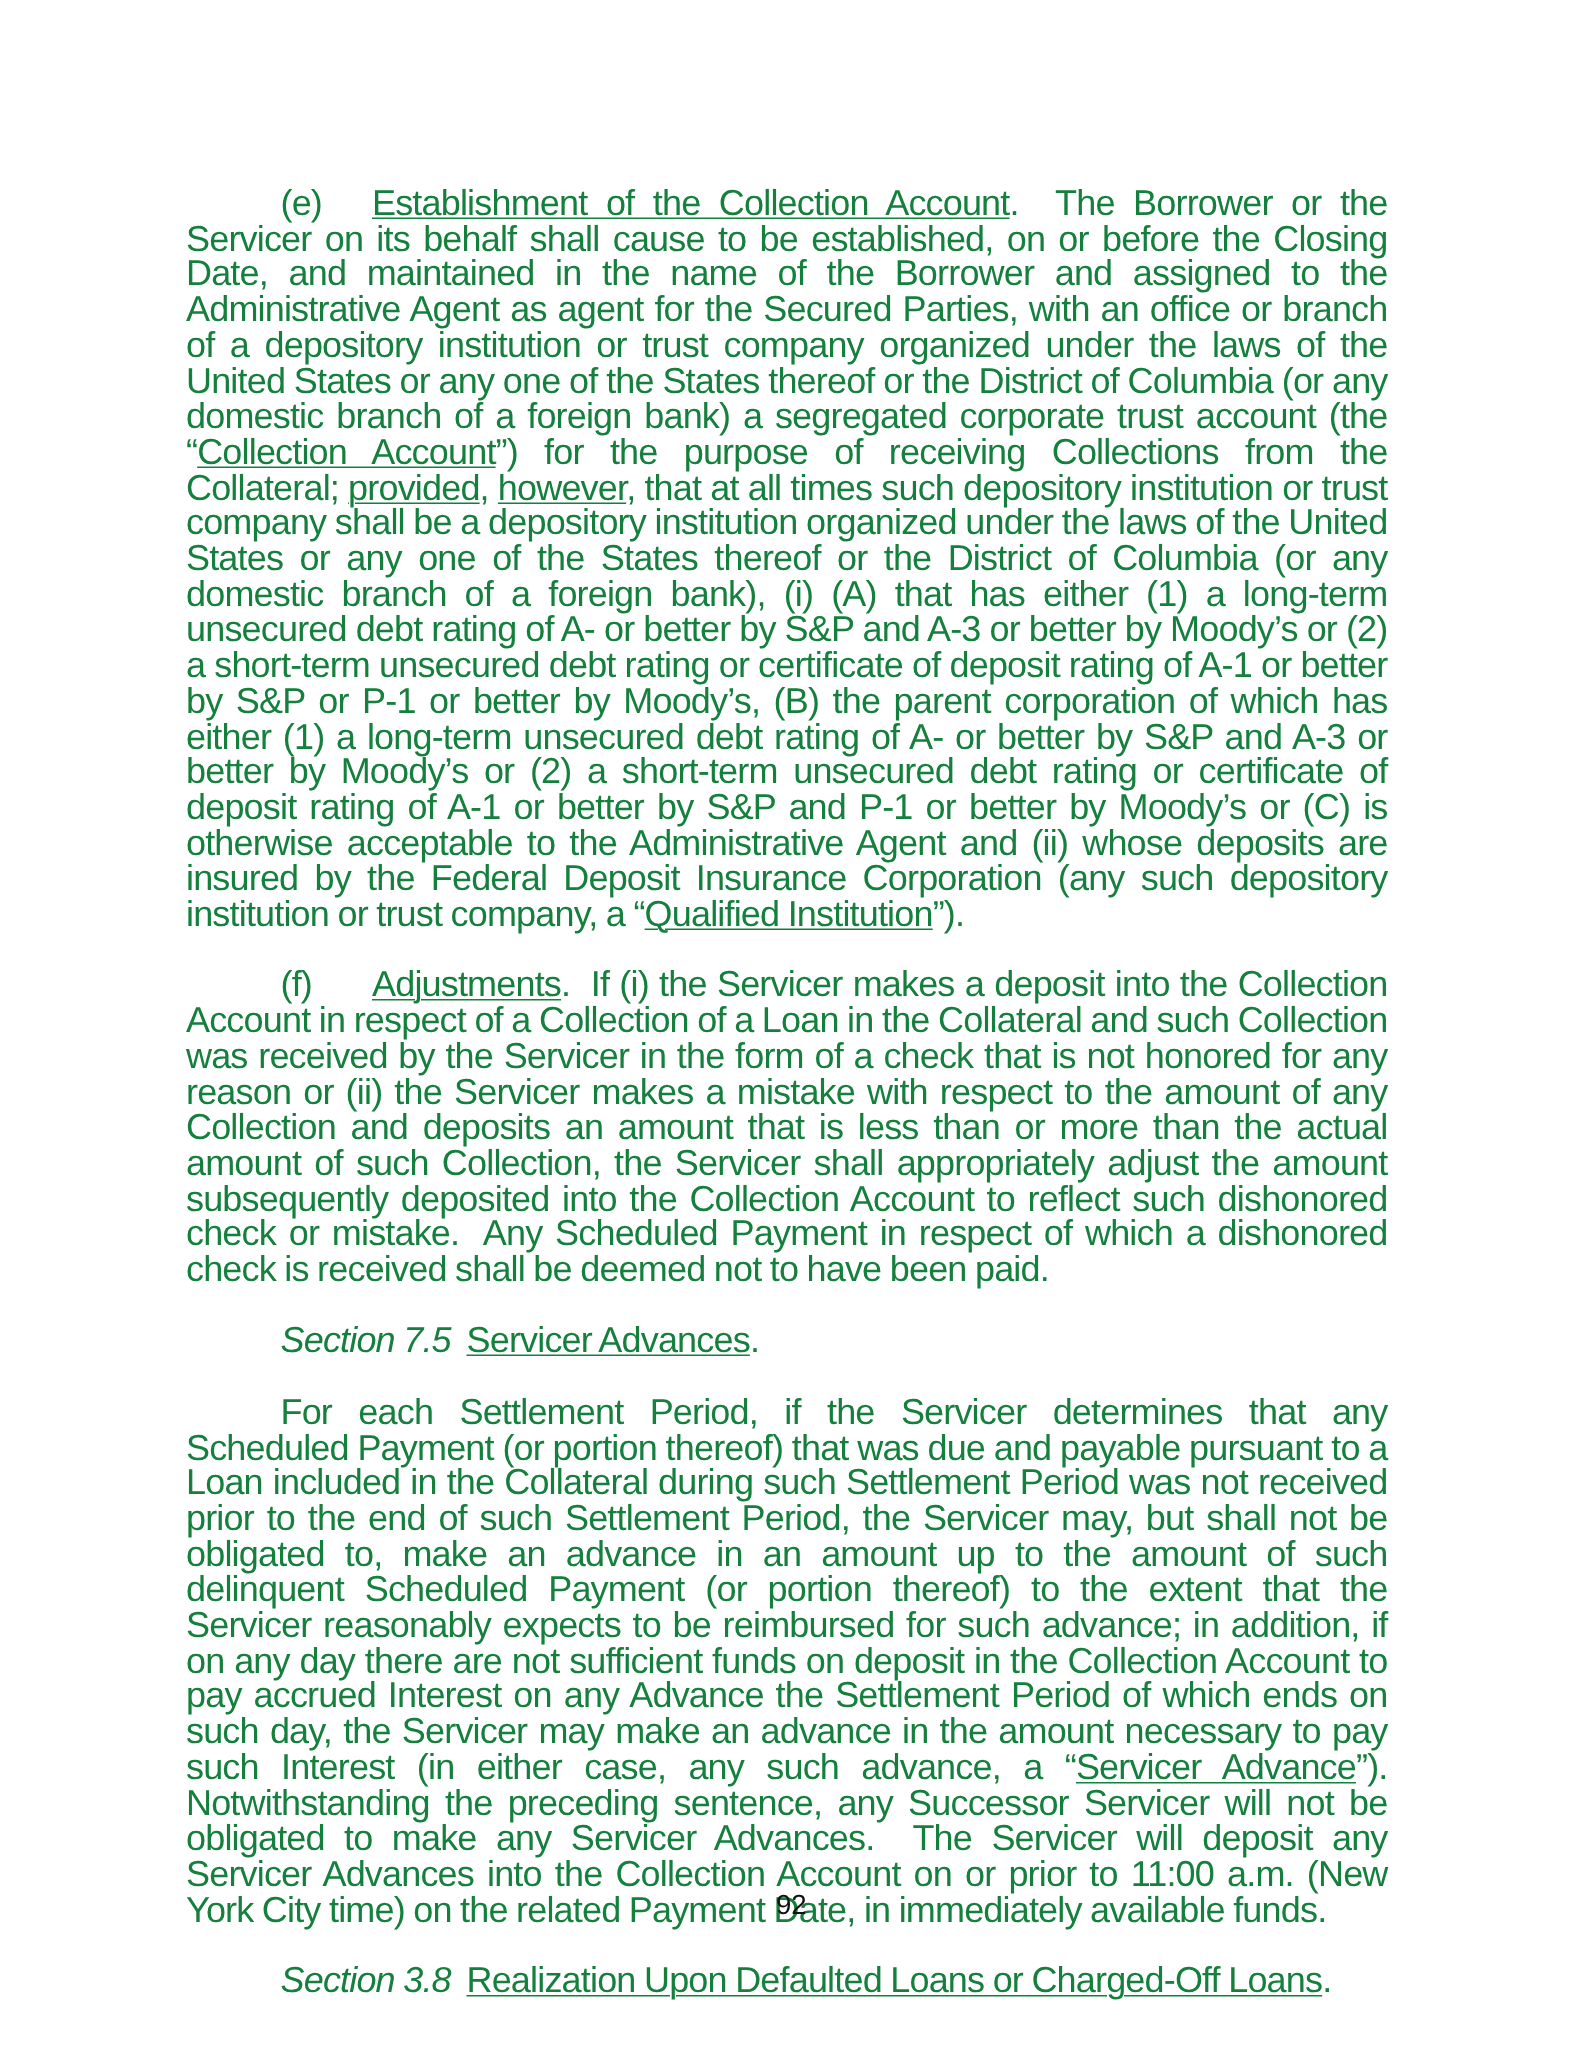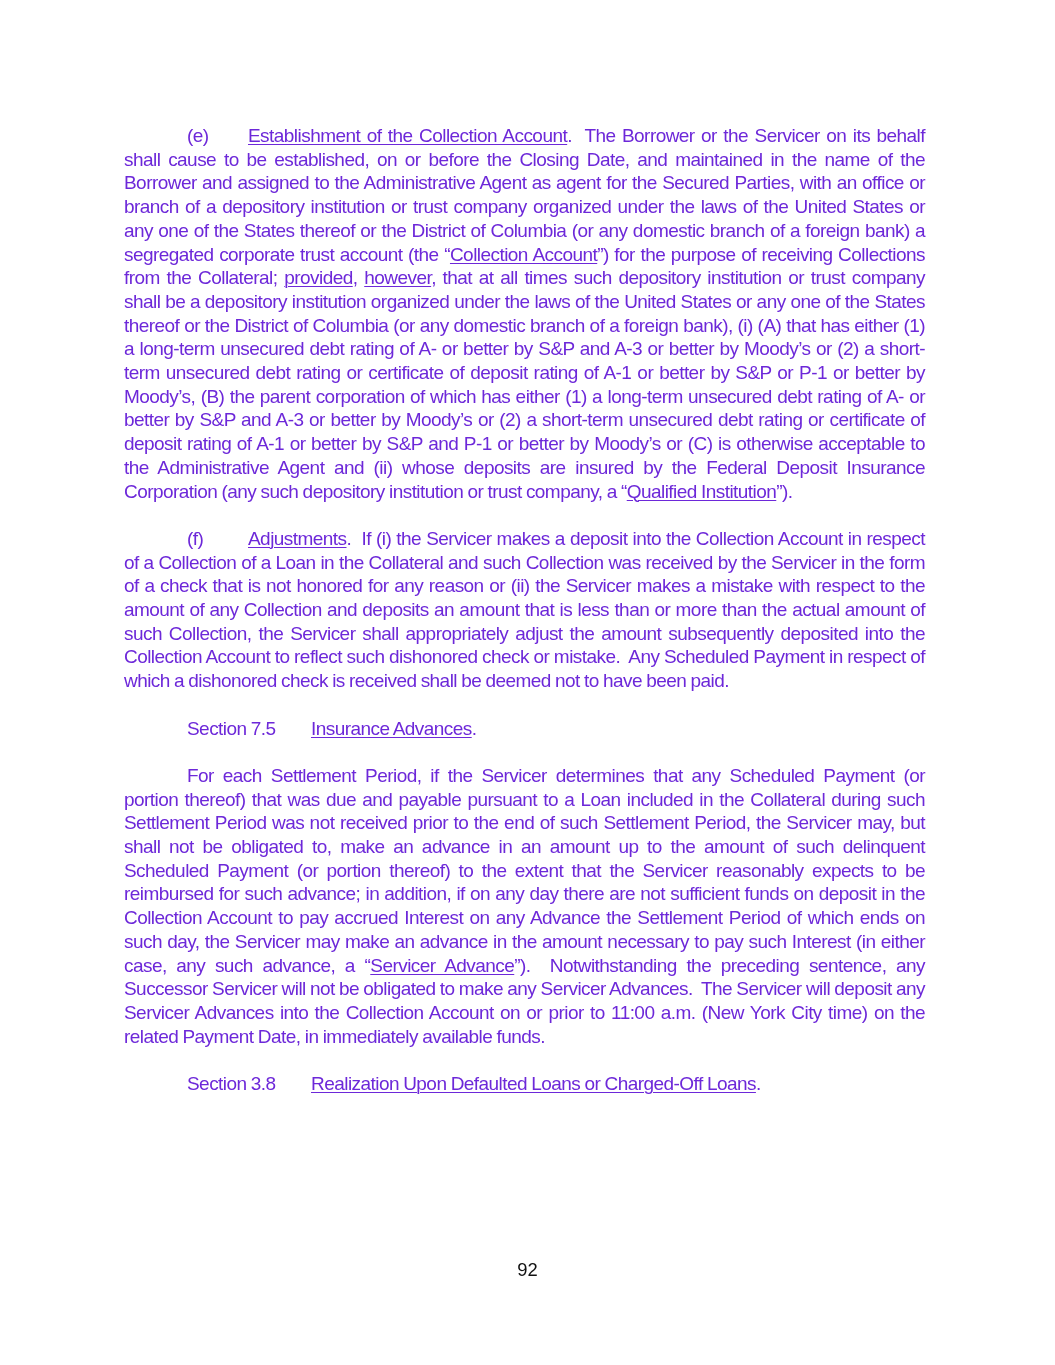--- a/index.html
+++ b/index.html
@@ -1,43 +1,43 @@
 <!DOCTYPE html>
 <html><head>
 <meta charset="utf-8">
 <style>
   html, body { margin: 0; padding: 0; background: #ffffff; }
   body { width: 1055px; height: 1365px; position: relative; overflow: hidden; }
   .page {
     position: absolute; left: 124px; top: 124px; width: 801px;
     font-family: "Liberation Sans", sans-serif;
-    font-size: 19px; line-height: 23.7px; color: #6d28d9;
+    font-size: 24px; line-height: 23.7px; color: #15803d;
     letter-spacing: -0.55px; word-spacing: -0.5px;
   }
   .para { text-align: justify; margin: 0 0 23.7px 0; }
   .para .indent { display: inline-block; width: 63px; }
   .label { display: inline-block; width: 61px; }
   .u { text-decoration: underline; text-underline-offset: 2px; text-decoration-thickness: 1px; }
   .heading { margin: 0 0 23.7px 0; padding-left: 63px; }
-  .heading .secnum { display: inline-block; width: 124px; }
+  .heading .secnum { display: inline-block; width: 124px; font-style: italic; }
   .footer {
     position: absolute; top: 1259px; left: 0; width: 1055px; text-align: center;
     font-family: "Liberation Sans", sans-serif; font-size: 18.4px; color: #111111;
   }
 </style>
 </head>
 <body>
 
 <div class="page">
 
   <p class="para"><span class="indent"></span><span class="label">(e)</span><span class="u">Establishment of the Collection Account</span><span>.</span><span style="white-space:pre-wrap">  The Borrower or the Servicer on its behalf shall cause to be established, on or before the Closing Date, and maintained in the name of the Borrower and assigned to the Administrative Agent as agent for the Secured Parties, with an office or branch of a depository institution or trust company organized under the laws of the United States or any one of the States thereof or the District of Columbia (or any domestic branch of a foreign bank) a segregated corporate trust account (the “</span><span class="u">Collection Account</span><span style="white-space:pre-wrap">”) for the purpose of receiving Collections from the Collateral; </span><span class="u">provided</span><span style="white-space:pre-wrap">, </span><span class="u">however</span><span>, that at all times such depository institution or trust company shall be a depository institution organized under the laws of the United States or any one of the States thereof or the District of Columbia (or any domestic branch of a foreign bank), (i) (A) that has either (1) a long-term unsecured debt rating of A- or better by S&amp;P and A-3 or better by Moody’s or (2) a short-term unsecured debt rating or certificate of deposit rating of A-1 or better by S&amp;P or P-1 or better by Moody’s, (B) the parent corporation of which has either (1) a long-term unsecured debt rating of A- or better by S&amp;P and A-3 or better by Moody’s or (2) a short-term unsecured debt rating or certificate of deposit rating of A-1 or better by S&amp;P and P-1 or better by Moody’s or (C) is otherwise acceptable to the Administrative Agent and (ii) whose deposits are insured by the Federal Deposit Insurance Corporation (any such depository institution or trust company, a “</span><span class="u">Qualified Institution</span><span>”).</span></p>
 
   <p class="para"><span class="indent"></span><span class="label">(f)</span><span class="u">Adjustments</span><span>.</span><span style="white-space:pre-wrap">  If (i) the Servicer makes a deposit into the Collection Account in respect of a Collection of a Loan in the Collateral and such Collection was received by the Servicer in the form of a check that is not honored for any reason or (ii) the Servicer makes a mistake with respect to the amount of any Collection and deposits an amount that is less than or more than the actual amount of such Collection, the Servicer shall appropriately adjust the amount subsequently deposited into the Collection Account to reflect such dishonored check or mistake.  Any Scheduled Payment in respect of which a dishonored check is received shall be deemed not to have been paid.</span></p>
 
-  <div class="heading"><span class="secnum">Section 7.5</span><span class="u">Insurance Advances</span><span>.</span></div>
+  <div class="heading"><span class="secnum">Section 7.5</span><span class="u">Servicer Advances</span><span>.</span></div>
 
   <p class="para"><span class="indent"></span><span>For each Settlement Period, if the Servicer determines that any Scheduled Payment (or portion thereof) that was due and payable pursuant to a Loan included in the Collateral during such Settlement Period was not received prior to the end of such Settlement Period, the Servicer may, but shall not be obligated to, make an advance in an amount up to the amount of such delinquent Scheduled Payment (or portion thereof) to the extent that the Servicer reasonably expects to be reimbursed for such advance; in addition, if on any day there are not sufficient funds on deposit in the Collection Account to pay accrued Interest on any Advance the Settlement Period of which ends on such day, the Servicer may make an advance in the amount necessary to pay such Interest (in either case, any such advance, a “</span><span class="u">Servicer Advance</span><span style="white-space:pre-wrap">”).  Notwithstanding the preceding sentence, any Successor Servicer will not be obligated to make any Servicer Advances.  The Servicer will deposit any Servicer Advances into the Collection Account on or prior to 11:00 a.m. (New York City time) on the related Payment Date, in immediately available funds.</span></p>
 
   <div class="heading"><span class="secnum">Section 3.8</span><span class="u">Realization Upon Defaulted Loans or Charged-Off Loans</span><span>.</span></div>
 
 
 </div>
 
 <div class="footer">92</div>
 

